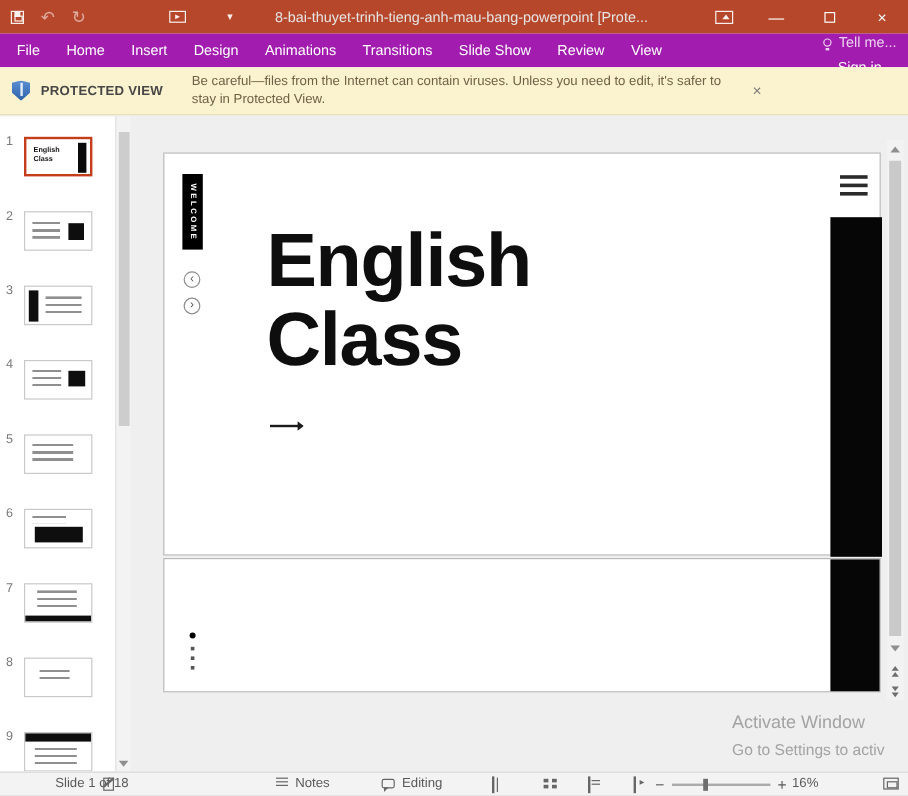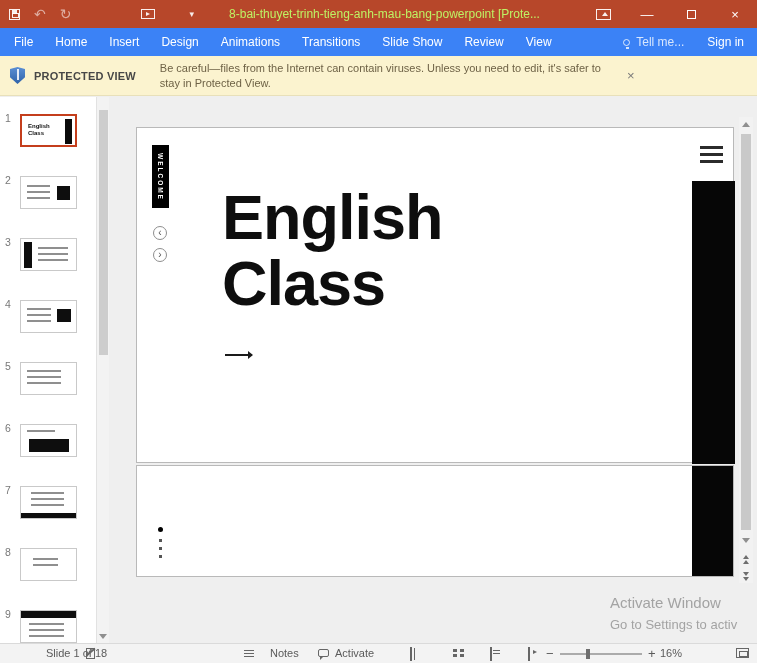--- a/index.html
+++ b/index.html
@@ -13,33 +13,33 @@
   .icon-save { width:11px; height:11px; border:1px solid rgba(255,255,255,.92); position:relative; }
   .icon-save::before { content:""; position:absolute; left:2px; top:0; width:5px; height:4px; background:rgba(255,255,255,.92); }
   .icon-save::after { content:""; position:absolute; left:2px; bottom:1px; width:5px; height:3px; border:1px solid rgba(255,255,255,.92); }
   .glyph { color:rgba(255,255,255,.9); font-size:14px; line-height:1; }
   .glyph.dim { color:rgba(255,255,255,.55); }
   .icon-present { width:14px; height:10px; border:1px solid rgba(255,255,255,.92); position:relative; margin-left:56px; }
   .icon-present::after { content:""; position:absolute; left:4px; top:2px; width:0; height:0;
       border-left:4px solid rgba(255,255,255,.92); border-top:2.5px solid transparent; border-bottom:2.5px solid transparent; }
   .qat-drop { font-size:9px; color:rgba(255,255,255,.9); margin-left:20px; }
   .win-title { position:absolute; left:120px; right:108px; top:0; height:28px; display:flex; align-items:center;
-      justify-content:center; color:#bef264; font-size:12px; white-space:nowrap; overflow:hidden;text-align:right; }
+      justify-content:center; color:#e5e5e5; font-size:12px; white-space:nowrap; overflow:hidden;text-align:right; }
   .title-right { position:absolute; right:0; top:0; height:28px; display:flex; align-items:center; }
   .icon-monitor { width:15px; height:11px; border:1px solid rgba(255,255,255,.92); position:relative; margin-right:14px; }
   .icon-monitor::after { content:""; position:absolute; left:5px; top:2px; width:0; height:0;
       border-bottom:4px solid rgba(255,255,255,.92); border-left:3px solid transparent; border-right:3px solid transparent; }
   .win-btn { width:44px; height:28px; display:flex; align-items:center; justify-content:center; color:#fff; font-size:13px; }
   .max-box { width:9px; height:9px; border:1px solid #fff; }
 
   
-  .tabs { position:absolute; left:0; top:28px; right:0; height:28px; background:#3b82f6; display:flex; align-items:center;
+  .tabs { position:absolute; left:0; top:28px; right:0; height:28px; background:#a21caf; display:flex; align-items:center;
       color:#fff; font-size:12px; padding-left:3px; }
   .tab { padding:0 11px; height:28px; line-height:28px; white-space:nowrap; }
-  .tabs-right { margin-left:auto; display:flex; align-items:center; height:28px; }
+  .tabs-right { margin-left:auto; display:flex; align-items:center; height:28px;flex-direction:column; }
   .tellme { display:flex; gap:6px; align-items:center; color:rgba(255,255,255,.8); padding:0 10px; height:28px; }
   .bulb { width:7px; height:7px; border:1px solid rgba(255,255,255,.8); border-radius:50%; position:relative; }
   .bulb::after { content:""; position:absolute; left:1.5px; top:7px; width:3px; height:2px; background:rgba(255,255,255,.8); }
   .signin { padding:0 13px; height:28px; line-height:28px; }
   .share { display:flex; gap:6px; align-items:center; padding:0 14px; height:28px; background:rgba(255,255,255,.12); }
   .person { width:9px; height:9px; position:relative; }
   .person::before { content:""; position:absolute; left:2.5px; top:0; width:4px; height:4px; border-radius:50%; background:#fff; }
   .person::after { content:""; position:absolute; left:0.5px; top:5px; width:8px; height:4px; border-radius:4px 4px 0 0; background:#fff; }
 
   
@@ -126,21 +126,21 @@
   .vs-prev { top:438px; } .vs-next { top:455px; }
   .tri-up-s { width:0; height:0; border-left:3.5px solid transparent; border-right:3.5px solid transparent; border-bottom:4px solid #6E6E6E; }
   .tri-down-s { width:0; height:0; border-left:3.5px solid transparent; border-right:3.5px solid transparent; border-top:4px solid #6E6E6E; }
 
   
   .statusbar { position:absolute; left:0; right:0; bottom:0; height:20px; background:#F3F3F3; border-top:1px solid #DADADA;
       font-size:11px; color:#5A5A5A; }
   .sb-counter { position:absolute; left:8px; top:3px; white-space:nowrap;margin-left:38px; }
   .sb-pen { position:absolute; left:86px; top:4px; width:9px; height:11px; border:1px solid #666; }
   .sb-pen::after { content:""; position:absolute; left:-2px; top:2px; width:11px; height:1.5px; background:#666; transform:rotate(-40deg); }
-  .sb-notes { position:absolute; left:244px; top:3px; display:flex; gap:16px; align-items:center; }
+  .sb-notes { position:absolute; left:230px; top:3px; display:flex; gap:6px; align-items:flex-start; }
   .ic-notes { width:10px; height:8px; border-bottom:1px solid #666; position:relative; }
   .ic-notes::before { content:""; position:absolute; left:0; top:1px; width:10px; height:1px; background:#666; box-shadow:0 3px #666; }
   .sb-comments { position:absolute; left:318px; top:3px; display:flex; gap:6px; align-items:center; }
   .ic-comment { width:11px; height:8px; border:1px solid #666; border-radius:2px; position:relative; }
   .ic-comment::after { content:""; position:absolute; left:1px; bottom:-4px; width:0; height:0;
       border-top:4px solid #666; border-right:4px solid transparent; }
   .sb-ic { position:absolute; top:4px; }
   .ic-normal { width:13px; height:10px; border:1px solid #666; position:relative; }
   .ic-normal::before { content:""; position:absolute; left:3px; top:0; width:1px; height:100%; background:#666; }
   .ic-sorter { width:13px; height:10px; position:relative; }
@@ -291,21 +291,21 @@
 
   <div class="statusbar">
     <span class="sb-counter">Slide 1 of 18</span>
     <span class="sb-pen"></span>
     <span class="sb-notes">
       <span class="ic-notes"></span>
       <span>Notes</span>
     </span>
     <span class="sb-comments">
       <span class="ic-comment"></span>
-      <span>Activate</span>
+      <span>Editing</span>
     </span>
     <span class="sb-ic ic-normal" style="left:410px"></span>
     <span class="sb-ic ic-sorter" style="left:450px"></span>
     <span class="sb-ic ic-read" style="left:488px"></span>
     <span class="sb-ic ic-show" style="left:524px"></span>
     <span class="sb-minus">−</span>
     <span class="sb-slider">
       <span class="sb-slider-thumb"></span>
     </span>
     <span class="sb-plus">+</span>

